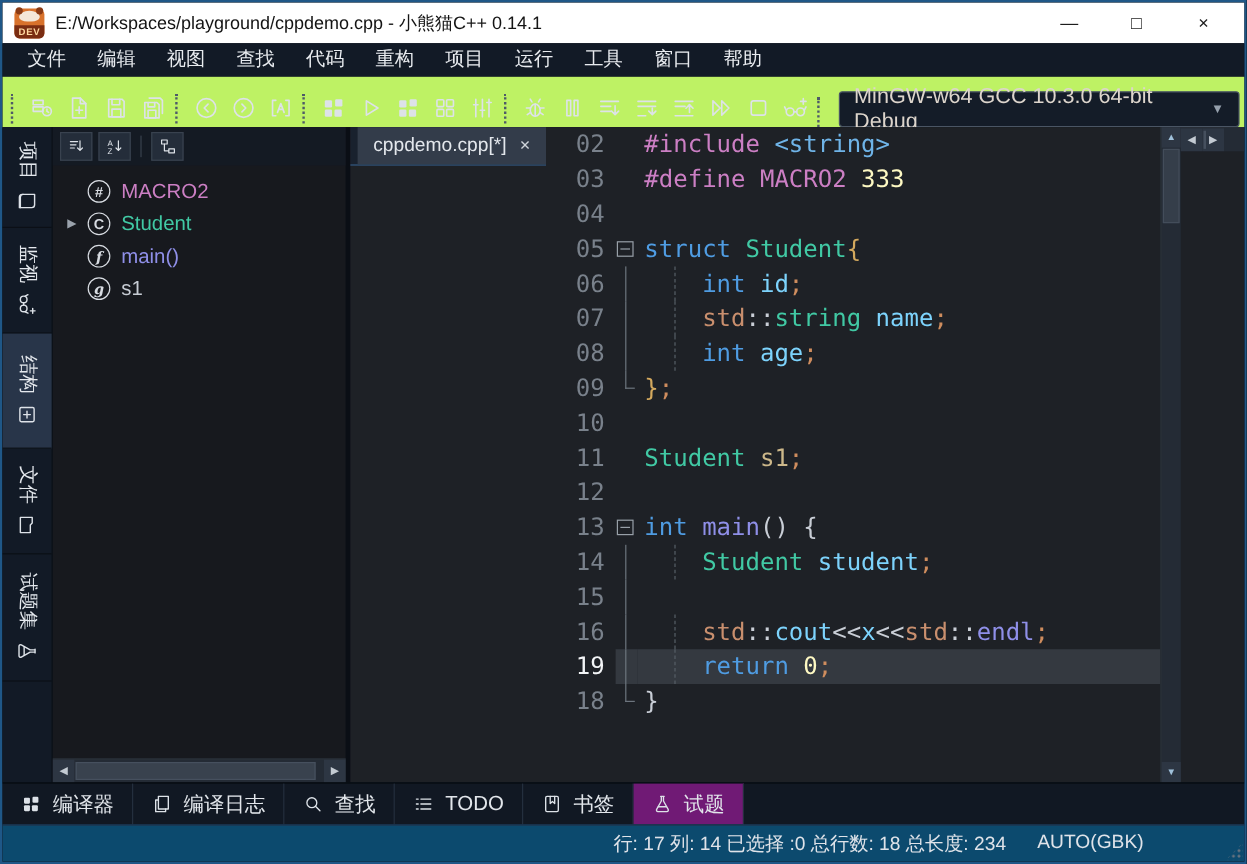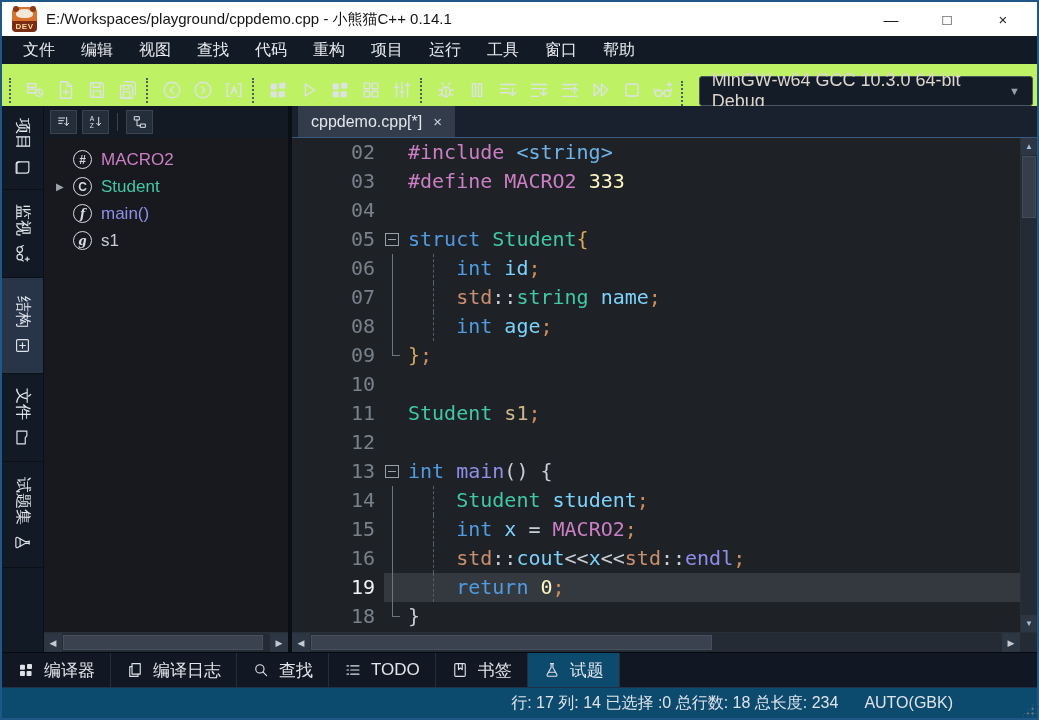--- a/index.html
+++ b/index.html
@@ -41,25 +41,25 @@
   .panel-toolbar{height:32px;background:#141a23;display:flex;align-items:center;gap:5px;padding:0 6px;flex:0 0 auto;}
   .ptb-btn{width:27px;height:24px;background:#242d3a;border:1px solid #39424f;display:flex;align-items:center;justify-content:center;padding:0;}
   .ptb-sep{width:1px;height:18px;background:#39424f;margin:0 3px;}
   .tree{flex:1;padding-top:8px;overflow:hidden;}
   .tree-item{height:27px;display:flex;align-items:center;padding-left:12px;font-size:17px;}
   .tree-arrow{width:17px;color:#9aa2ac;font-size:10px;flex:0 0 17px;}
   .kind{width:19px;height:19px;border:1.5px solid #d7dbe1;border-radius:50%;color:#d7dbe1;font-size:12px;
        font-weight:bold;display:flex;align-items:center;justify-content:center;margin-right:9px;flex:0 0 19px;}
   .kind.it{font-style:italic;font-family:"DejaVu Serif",serif;}
   
-  .editor{flex:1;display:flex;flex-direction:column;min-width:0;background:#1e2126;}
+  .editor{flex:1;display:flex;flex-direction:row;min-width:0;background:#1e2126;}
   .tabbar{height:32px;background:#19212e;display:flex;align-items:stretch;border-bottom:1px solid #365a82;flex:0 0 auto;}
   .tab{display:flex;align-items:center;background:#333c4a;padding:0 13px;margin-left:6px;color:#e3e7ec;font-size:16px;gap:11px;}
   .tab-close{font-size:15px;color:#cfd4da;line-height:1;}
-  .code-wrap{flex:1;display:flex;min-height:0;margin-left:34px;}
+  .code-wrap{flex:1;display:flex;min-height:0;}
   .code-col{flex:1;overflow:hidden;position:relative;}
   .line{display:flex;height:29px;}
   .lnum{flex:0 0 58px;text-align:right;padding-right:9px;color:#79818b;
        font-family:"DejaVu Sans Mono",monospace;font-size:20px;line-height:29px;}
   .line.hl .lnum{color:#f2f4f6;}
   .fold{flex:0 0 18px;position:relative;}
   .codeline{flex:1;font-family:"DejaVu Sans Mono",monospace;font-size:20px;line-height:29px;
        white-space:pre;position:relative;padding-left:6px;color:#d0d4da;}
   .line.hl .codeline,.line.hl .fold{background:#343940;}
   .fold-box{position:absolute;left:1px;top:8px;width:14px;height:13px;border:1px solid #98a0a8;background:#1e2126;z-index:2;}
@@ -72,21 +72,21 @@
   .vs-thumb{height:62px;background:#353e4a;border:1px solid #434d5a;margin:1px 1px 0 1px;}
   .vs-track{flex:1;}
   .hscroll{height:20px;background:#242b35;display:flex;align-items:stretch;border-top:1px solid #2a3038;flex:0 0 auto;}
   .hs-btn{width:18px;display:flex;align-items:center;justify-content:center;color:#c3cad2;font-size:9px;background:#2d3643;}
   .hs-track{flex:1;position:relative;}
   .hs-thumb{position:absolute;top:2px;bottom:2px;background:#39424e;border:1px solid #46505e;}
   .hs-corner{width:17px;background:#242b35;}
   
   .bottom-tabs{height:35px;background:#111823;display:flex;align-items:stretch;border-top:1px solid #060a10;flex:0 0 auto;}
   .btab{display:flex;align-items:center;gap:9px;padding:0 15px;color:#e2e6eb;font-size:17px;border-right:1px solid #242f3e;white-space:nowrap;}
-  .btab.active{background:#0c4a6e;}
+  .btab.active{background:#701a75;}
   
   .statusbar{height:31px;background:#0c4a6e;border-top:1px solid #22304a;display:flex;align-items:center;
        font-size:16px;color:#dfe3e9;position:relative;flex:0 0 auto;}
   .sb-caret{margin-left:auto;margin-right:26px;white-space:nowrap;}
   .sb-enc{margin-right:84px;white-space:nowrap;}
   .watermark{position:absolute;right:3px;bottom:-3px;font-size:33px;font-weight:bold;color:#2aa396;
        text-shadow:3px 3px 0 #17584e;letter-spacing:1px;z-index:5;font-family:"DejaVu Sans",sans-serif;}
   .grip{position:absolute;right:1px;bottom:1px;width:15px;height:15px;z-index:6;
        background-image:radial-gradient(#67727f 1.1px,transparent 1.3px);background-size:4.6px 4.6px;
        clip-path:polygon(100% 0,100% 100%,0 100%);}
@@ -518,21 +518,20 @@
               <span class="fold">
                 <span class="fold-line"></span>
               </span>
               <span class="codeline"><span class="guide"></span><span class="tok-pl">    </span><span class="tok-cls">Student</span><span class="tok-pl"> </span><span class="tok-var">student</span><span class="tok-semi">;</span></span>
             </div>
             <div class="line">
               <span class="lnum">15</span>
               <span class="fold">
                 <span class="fold-line"></span>
               </span>
-              <span class="codeline"><span class="guide"></span><span class="tok-pl">    </span><span class="tok-kw">int</span><span class="tok-pl"> </span><span class="tok-var">x</span><span class="tok-pl"> </span><span class="tok-op">=</span><span class="tok-pl"> </span><span class="tok-pre">MACRO2</span><span class="tok-semi">;</span></span>
             </div>
             <div class="line">
               <span class="lnum">16</span>
               <span class="fold">
                 <span class="fold-line"></span>
               </span>
               <span class="codeline"><span class="guide"></span><span class="tok-pl">    </span><span class="tok-std">std</span><span class="tok-op">::</span><span class="tok-var">cout</span><span class="tok-op">&lt;&lt;</span><span class="tok-var">x</span><span class="tok-op">&lt;&lt;</span><span class="tok-std">std</span><span class="tok-op">::</span><span class="tok-fn">endl</span><span class="tok-semi">;</span></span>
             </div>
             <div class="line hl">
               <span class="lnum">19</span>

